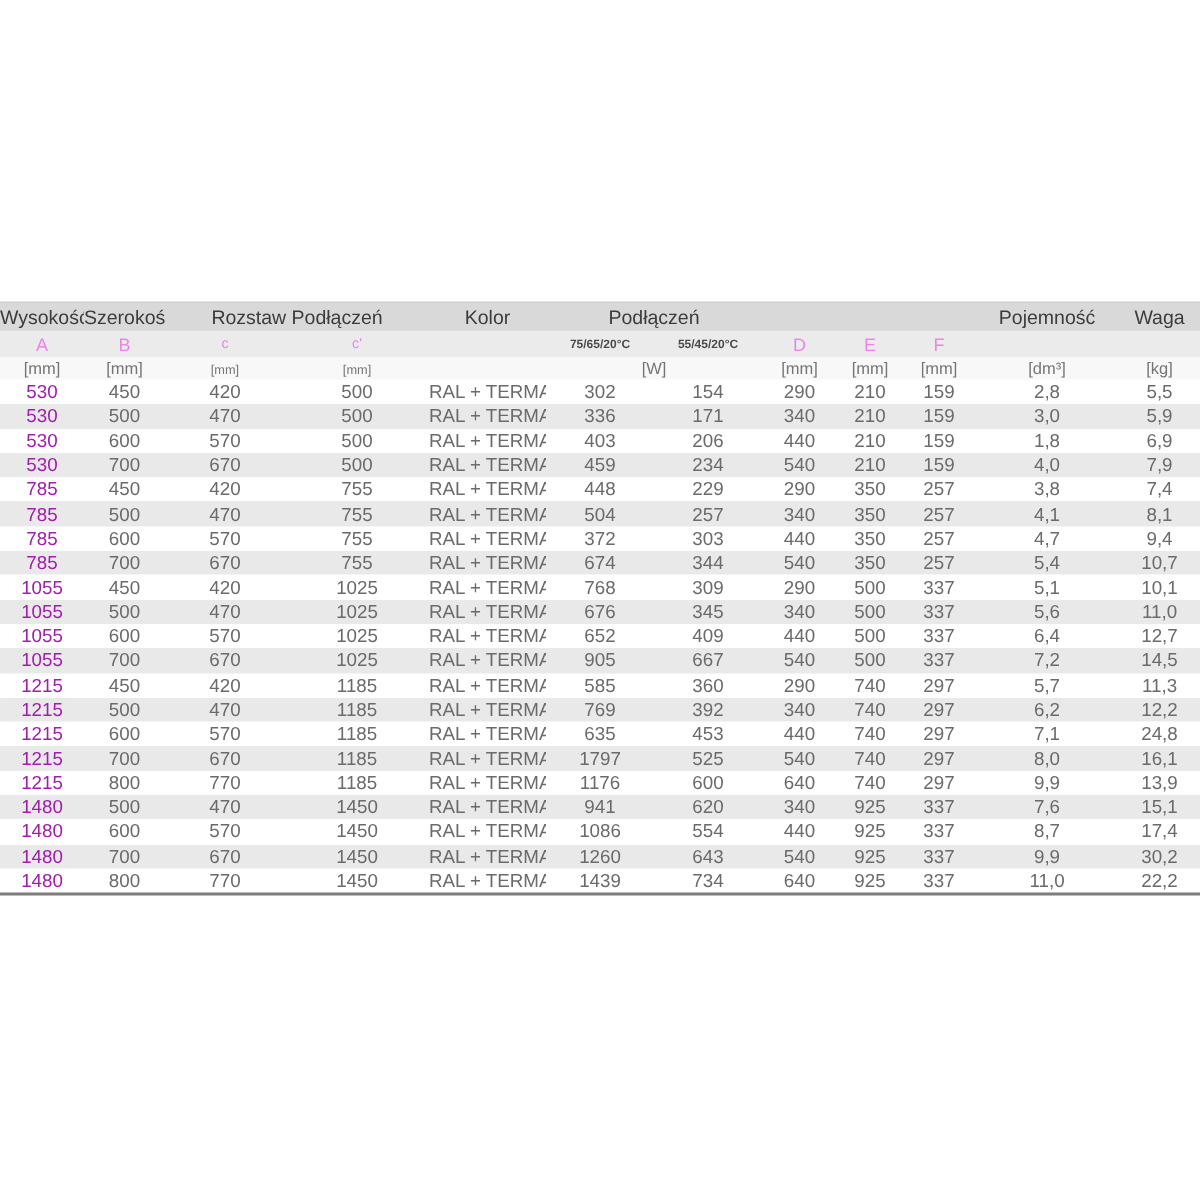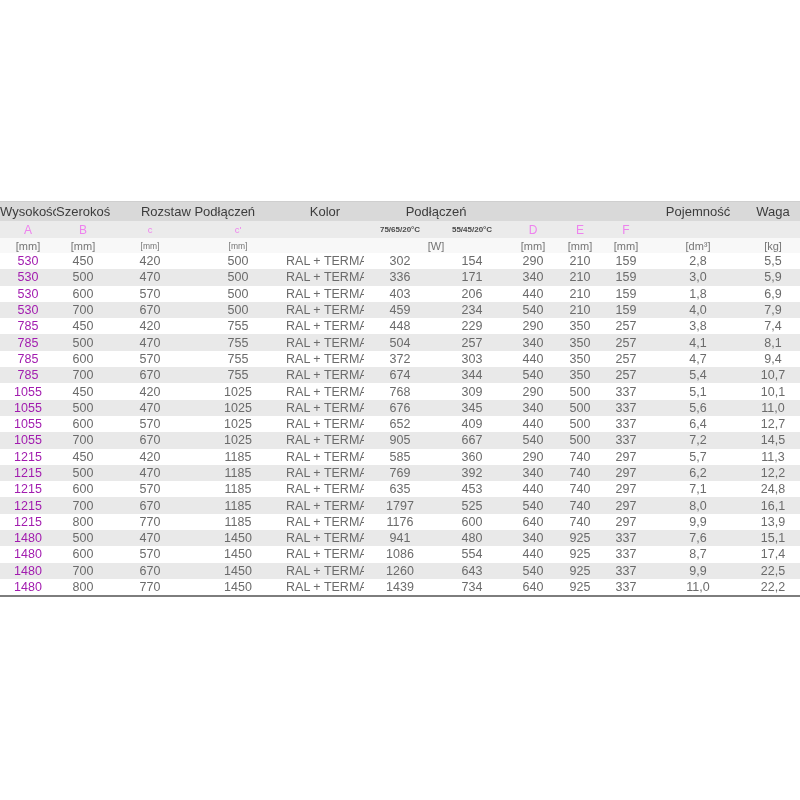--- a/index.html
+++ b/index.html
@@ -357,21 +357,21 @@
         <td>9,9</td>
         <td>13,9</td>
       </tr>
       <tr>
         <td>1480</td>
         <td>500</td>
         <td>470</td>
         <td>1450</td>
         <td>RAL + TERMA</td>
         <td>941</td>
-        <td>480</td>
+        <td>620</td>
         <td>340</td>
         <td>925</td>
         <td>337</td>
         <td>7,6</td>
         <td>15,1</td>
       </tr>
       <tr>
         <td>1480</td>
         <td>600</td>
         <td>570</td>
@@ -390,21 +390,21 @@
         <td>700</td>
         <td>670</td>
         <td>1450</td>
         <td>RAL + TERMA</td>
         <td>1260</td>
         <td>643</td>
         <td>540</td>
         <td>925</td>
         <td>337</td>
         <td>9,9</td>
-        <td>22,5</td>
+        <td>30,2</td>
       </tr>
       <tr>
         <td>1480</td>
         <td>800</td>
         <td>770</td>
         <td>1450</td>
         <td>RAL + TERMA</td>
         <td>1439</td>
         <td>734</td>
         <td>640</td>

